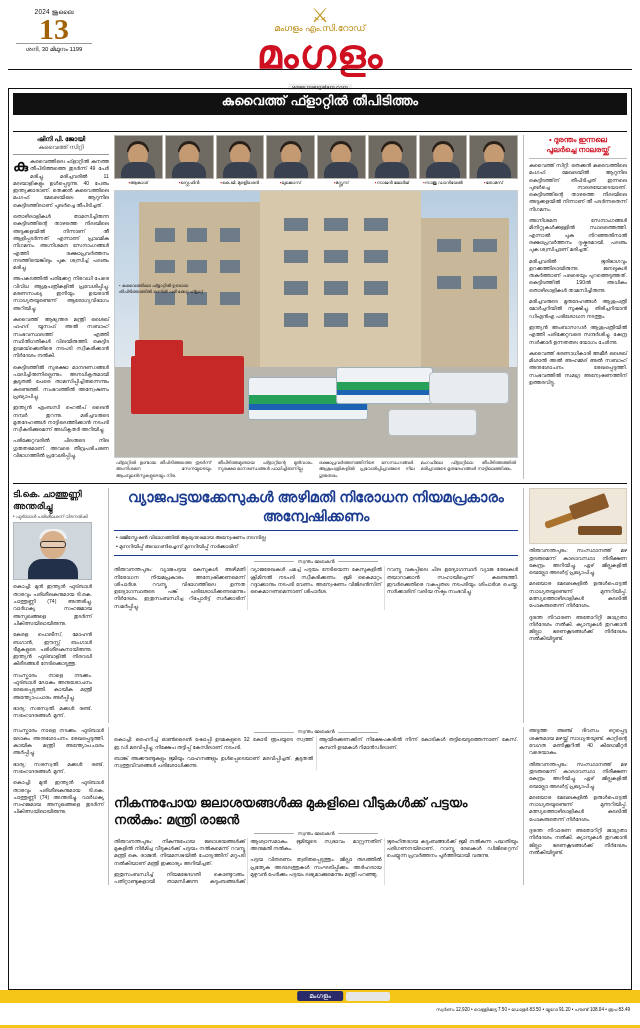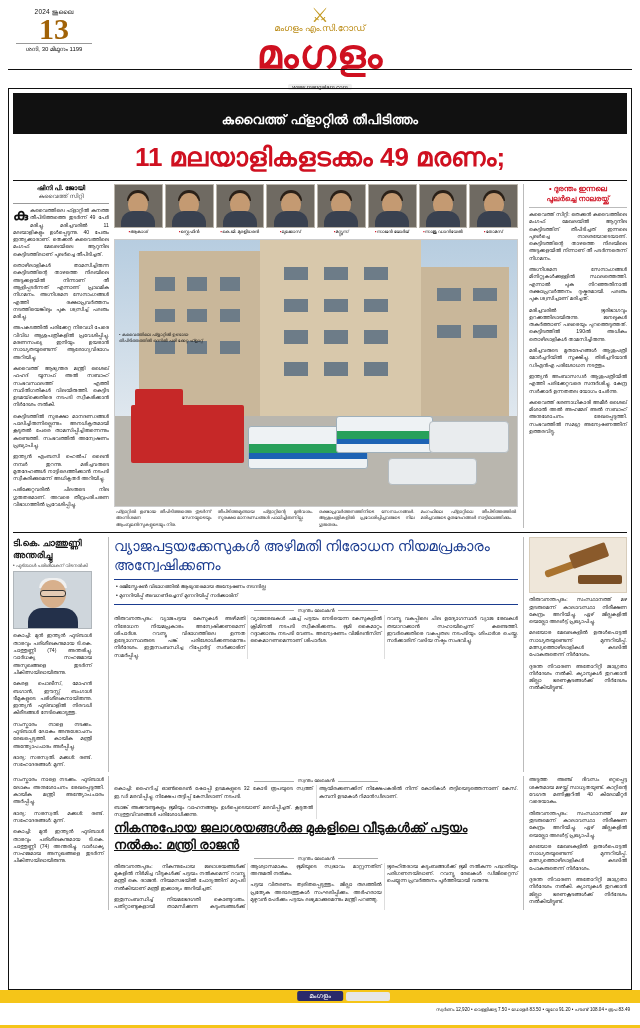--- a/index.html
+++ b/index.html
@@ -35,21 +35,21 @@
   .edition-left { letter-spacing:.2px; }
   .edition-mid { font-size:6.5px; }
   .edition-right { font-weight:bold; font-size:8px; color:#111; }
 
   
   .frame { position:absolute; left:8px; top:88px; right:8px; bottom:38px; border:1px solid #111; padding:4px; }
 
   
   .kicker {
     background:#111; color:#fff; text-align:center;
-    font-size:13px; font-weight:bold; padding:19px 0 6px 0; letter-spacing:.3px;
+    font-size:13px; font-weight:bold; padding:0 0 6px 0; letter-spacing:.3px;
   }
   .headline {
     text-align:center; color:#cf1020; font-weight:bold;
     font-size:26px; line-height:30px; padding:8px 10px 8px 10px;
   }
   .hl-rule { border-top:1px solid #111; margin:0 0 3px 0; }
 
   
   .top-sec { display:flex; gap:5px; }
   .col-left { width:96px; }
@@ -131,21 +131,21 @@
   .portrait {
     width:100%; height:58px; background:#cfd6dc; border:1px solid #b0b6bb; position:relative; overflow:hidden;
     margin-bottom:3px;
   }
   .portrait .ph-head { position:absolute; left:50%; top:8px; transform:translateX(-50%); width:26px; height:28px; border-radius:50%; background:#d8b08c;}
   .portrait .ph-hair { position:absolute; left:50%; top:6px; transform:translateX(-50%); width:28px; height:10px; border-radius:14px 14px 0 0; background:#f0f0f0;}
   .portrait .ph-body { position:absolute; left:50%; bottom:0; transform:translateX(-50%); width:50px; height:20px; border-radius:14px 14px 0 0; background:#23304a;}
   .portrait .ph-glass { position:absolute; left:50%; top:18px; transform:translateX(-50%); width:26px; height:7px; border:1px solid #333; border-radius:3px; background:rgba(255,255,255,.35);}
 
   .mb-mid h2 {
-    margin:0 0 4px; font-size:14.5px; line-height:19px; color:#1a3b8f; font-weight:normal;
+    margin:0 0 4px; font-size:14.5px; line-height:19px; color:#1a3b8f; font-weight:bold;text-align:center;
   }
   .bullets { font-size:5px; line-height:7px; border-top:1px solid #1a3b8f; border-bottom:1px solid #1a3b8f; padding:3px 2px; margin:3px 0; }
   .bullets div { margin-bottom:2px; }
   .credit { text-align:center; font-size:4.8px; color:#222; margin:2px 0; }
   .credit .line { border-top:1px solid #aaa; width:40px; display:inline-block; vertical-align:middle; margin:0 3px;}
 
   .gavel { height:56px; position:relative; margin-bottom:3px; background:#efe7da; border:1px solid #d8cdbb; overflow:hidden;}
   .gavel .head { position:absolute; left:40px; top:10px; width:38px; height:15px; background:#8a5a2b; transform:rotate(-20deg); border-radius:2px;}
   .gavel .handle { position:absolute; left:14px; top:26px; width:42px; height:7px; background:#a9732f; transform:rotate(-20deg); border-radius:3px;}
   .gavel .block { position:absolute; left:48px; bottom:8px; width:44px; height:9px; background:#7a4f26; border-radius:2px;}
@@ -197,21 +197,20 @@
       <div class="logo-title">മംഗളം</div>
       <div class="logo-site">www.mangalam.com</div>
     </div>
     <div class="masthead-rule"></div>
   </div>
 
   <div class="frame">
 
     <div class="kicker">കുവൈത്ത് ഫ്ളാറ്റിൽ തീപിടിത്തം</div>
     <div class="headline">
-      <div>11 മലയാളികളടക്കം 49 മരണം;</div>
     </div>
     <div class="hl-rule"></div>
 
     <div class="top-sec">
 
       <div class="col-left">
         <div class="byline-box">
           <div class="nm">ഷിനി പി. ജോയി</div>
           <div class="ct">കുവൈത്ത് സിറ്റി</div>
         </div>
@@ -429,21 +428,21 @@
       <div class="lb-mid">
         <div class="credit">
           <span class="line"></span><span>സ്വന്തം ലേഖകൻ</span><span class="line"></span>
         </div>
         <div class="body-text two-col">
           <p>കൊച്ചി: ഹൈറിച്ച് ഓൺലൈൻ ഷോപ്പി ഉടമകളുടെ 32 കോടി രൂപയുടെ സ്വത്ത് ഇ.ഡി മരവിപ്പിച്ചു. നിക്ഷേപ തട്ടിപ്പ് കേസിലാണ് നടപടി.</p>
           <p>ബാങ്ക് അക്കൗണ്ടുകളും ഭൂമിയും വാഹനങ്ങളും ഉൾപ്പെടെയാണ് മരവിപ്പിച്ചത്. കൂടുതൽ സ്വത്തുവിവരങ്ങൾ പരിശോധിക്കുന്നു.</p>
           <p>ആയിരക്കണക്കിന് നിക്ഷേപകരിൽ നിന്ന് കോടികൾ തട്ടിയെടുത്തെന്നാണ് കേസ്. കമ്പനി ഉടമകൾ റിമാൻഡിലാണ്.</p>
         </div>
 
-        <h2 style="margin-top:0;text-decoration:underline;">നികന്നുപോയ ജലാശയങ്ങൾക്കു മുകളിലെ വീടുകൾക്ക് പട്ടയം നൽകും: മന്ത്രി രാജൻ</h2>
+        <h2 style="margin-top:24px;">നികന്നുപോയ ജലാശയങ്ങൾക്കു മുകളിലെ വീടുകൾക്ക് പട്ടയം നൽകും: മന്ത്രി രാജൻ</h2>
         <div class="credit">
           <span class="line"></span><span>സ്വന്തം ലേഖകൻ</span><span class="line"></span>
         </div>
         <div class="body-text three-col">
           <p>തിരുവനന്തപുരം: നികന്നുപോയ ജലാശയങ്ങൾക്ക് മുകളിൽ നിർമിച്ച വീടുകൾക്ക് പട്ടയം നൽകുമെന്ന് റവന്യൂ മന്ത്രി കെ. രാജൻ. നിയമസഭയിൽ ചോദ്യത്തിന് മറുപടി നൽകിയാണ് മന്ത്രി ഇക്കാര്യം അറിയിച്ചത്.</p>
           <p>ഇതുസംബന്ധിച്ച് നിയമഭേദഗതി കൊണ്ടുവരും. പതിറ്റാണ്ടുകളായി താമസിക്കുന്ന കുടുംബങ്ങൾക്ക് ആശ്വാസമാകും. ഭൂമിയുടെ സ്വഭാവം മാറ്റുന്നതിന് അനുമതി നൽകും.</p>
           <p>പട്ടയ വിതരണം ത്വരിതപ്പെടുത്തും. ജില്ലാ തലത്തിൽ പ്രത്യേക അദാലത്തുകൾ സംഘടിപ്പിക്കും. അർഹരായ മുഴുവൻ പേർക്കും പട്ടയം ലഭ്യമാക്കുമെന്നും മന്ത്രി പറഞ്ഞു.</p>
           <p>ഭൂരഹിതരായ കുടുംബങ്ങൾക്ക് ഭൂമി നൽകുന്ന പദ്ധതിയും പരിഗണനയിലാണ്. റവന്യൂ രേഖകൾ ഡിജിറ്റൈസ് ചെയ്യുന്ന പ്രവർത്തനം പൂർത്തിയായി വരുന്നു.</p>
         </div>
       </div>

